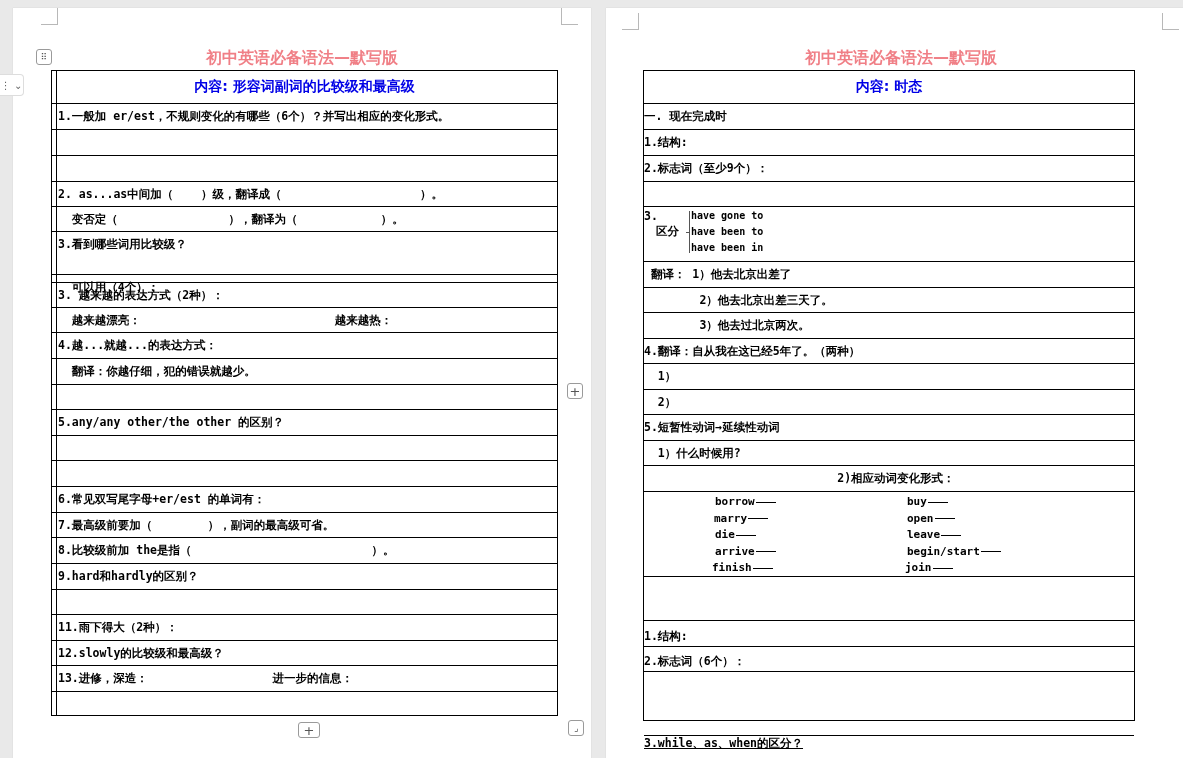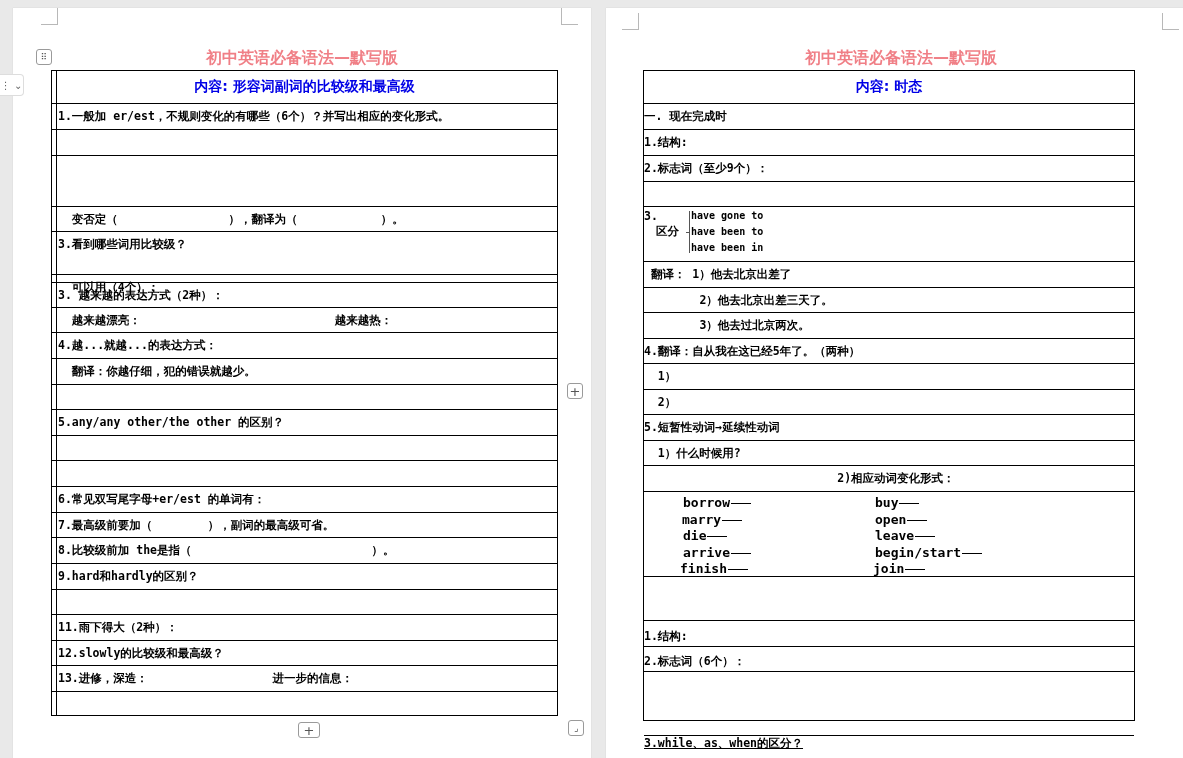--- a/index.html
+++ b/index.html
@@ -43,22 +43,22 @@
     line-height: 15px; text-align: center; box-sizing: border-box;
     font-family: "DejaVu Sans", sans-serif;
   }
   .side-tool {
     position: absolute; left: 0; top: 74px; width: 24px; height: 22px;
     background: #fff; border: 1px solid #ddd; border-left: none; border-radius: 0 4px 4px 0;
     font-size: 10px; color: #666; display: flex; align-items: center; justify-content: center;
     box-sizing: border-box;
   }
   .verb-grid { position: relative; width: 100%; height: 100%; }
-  .verb { position: absolute; font-size: 13px; font-weight: bold;
-    font-family: "DejaVu Sans Mono", monospace; white-space: pre; }
+  .verb { position: absolute; font-size: 11px; font-weight: bold;
+    font-family: "DejaVu Sans Mono", monospace; white-space: pre; margin-left: 32px; }
   .verb::after { content: ""; display: inline-block; width: 20px; border-top: 1px solid #000; vertical-align: middle; margin-left: 1px; }
   .bracket-cell { position: relative; width: 100%; height: 100%; }
   .bracket-line { position: absolute; left: 45px; top: 4px; bottom: 8px; border-left: 1px solid #555; }
   .bracket-tick { position: absolute; left: 42px; top: 25px; width: 4px; border-top: 1px solid #555; }
   .phr { position: absolute; left: 47px; font-size: 10px; font-weight: bold;
     font-family: "DejaVu Sans Mono", monospace; }
 </style>
 </head>
 <body>
 
@@ -67,20 +67,21 @@
   <div class="corner tr" style="left:548px;top:0px;"></div>
   <div class="doc-title" style="top:40px;">初中英语必备语法—默写版</div>
   <div class="ctrl-btn" style="left:23px;top:41px;font-size:9px;">⠿</div>
 
   <div class="grid" id="grid-left" style="left:38px;top:62px;width:507px;height:646px;">
     <div class="left-double"></div>
   <div class="row first head" style="top: 0px; height: 32px;">内容: 形容词副词的比较级和最高级</div>
       <div class="row" style="top: 32px; height: 26px; padding-left: 6px;"><span>1.一般加 er/est，不规则变化的有哪些（6个）？并写出相应的变化形式。</span></div>
       <div class="row" style="top: 58px; height: 26px; padding-left: 6px;"><span></span></div>
       <div class="row" style="top: 84px; height: 26px; padding-left: 6px;"><span></span></div>
+      <div class="row" style="top: 110px; height: 25px; padding-left: 6px;"><span>2. as...as中间加（    ）级，翻译成（                    ）。</span></div>
       <div class="row" style="top: 135px; height: 25px; padding-left: 6px;"><span>  变否定（                ），翻译为（            ）。</span></div>
       <div class="row" style="top: 160px; height: 26px; padding-left: 6px;"><span>3.看到哪些词用比较级？</span></div>
       <div class="row" style="top: 203px; height: 25px; padding-left: 6px;"><span>  可以用（4个）：</span></div>
       <div class="row" style="top: 211px; height: 25px; padding-left: 6px;"><span>3. 越来越的表达方式（2种）：</span></div>
       <div class="row" style="top: 236px; height: 25px; padding-left: 6px;"><span>  越来越漂亮：                            越来越热：</span></div>
       <div class="row" style="top: 261px; height: 26px; padding-left: 6px;"><span>4.越...就越...的表达方式：</span></div>
       <div class="row" style="top: 287px; height: 26px; padding-left: 6px;"><span>  翻译：你越仔细，犯的错误就越少。</span></div>
       <div class="row" style="top: 313px; height: 25px; padding-left: 6px;"><span></span></div>
       <div class="row" style="top: 338px; height: 26px; padding-left: 6px;"><span>5.any/any other/the other 的区别？</span></div>
       <div class="row" style="top: 364px; height: 25px; padding-left: 6px;"><span></span></div>

